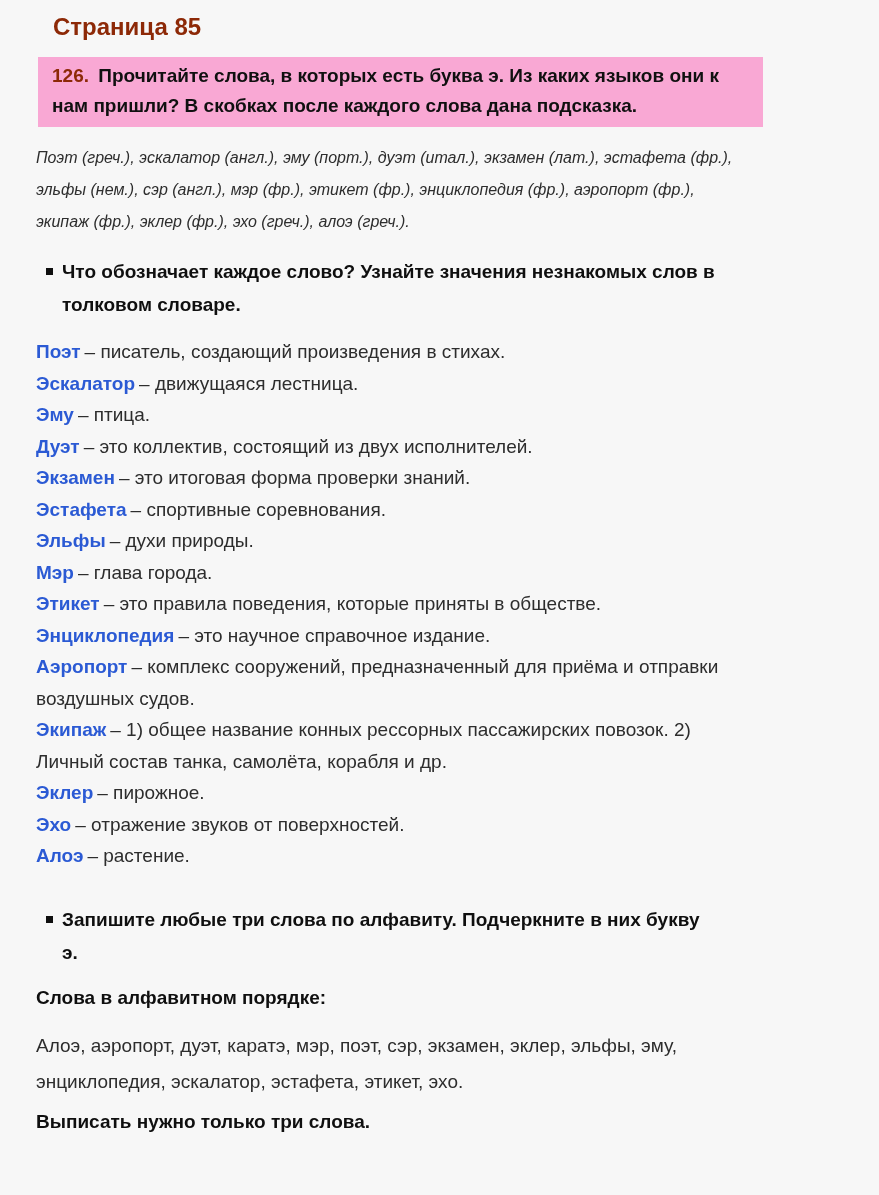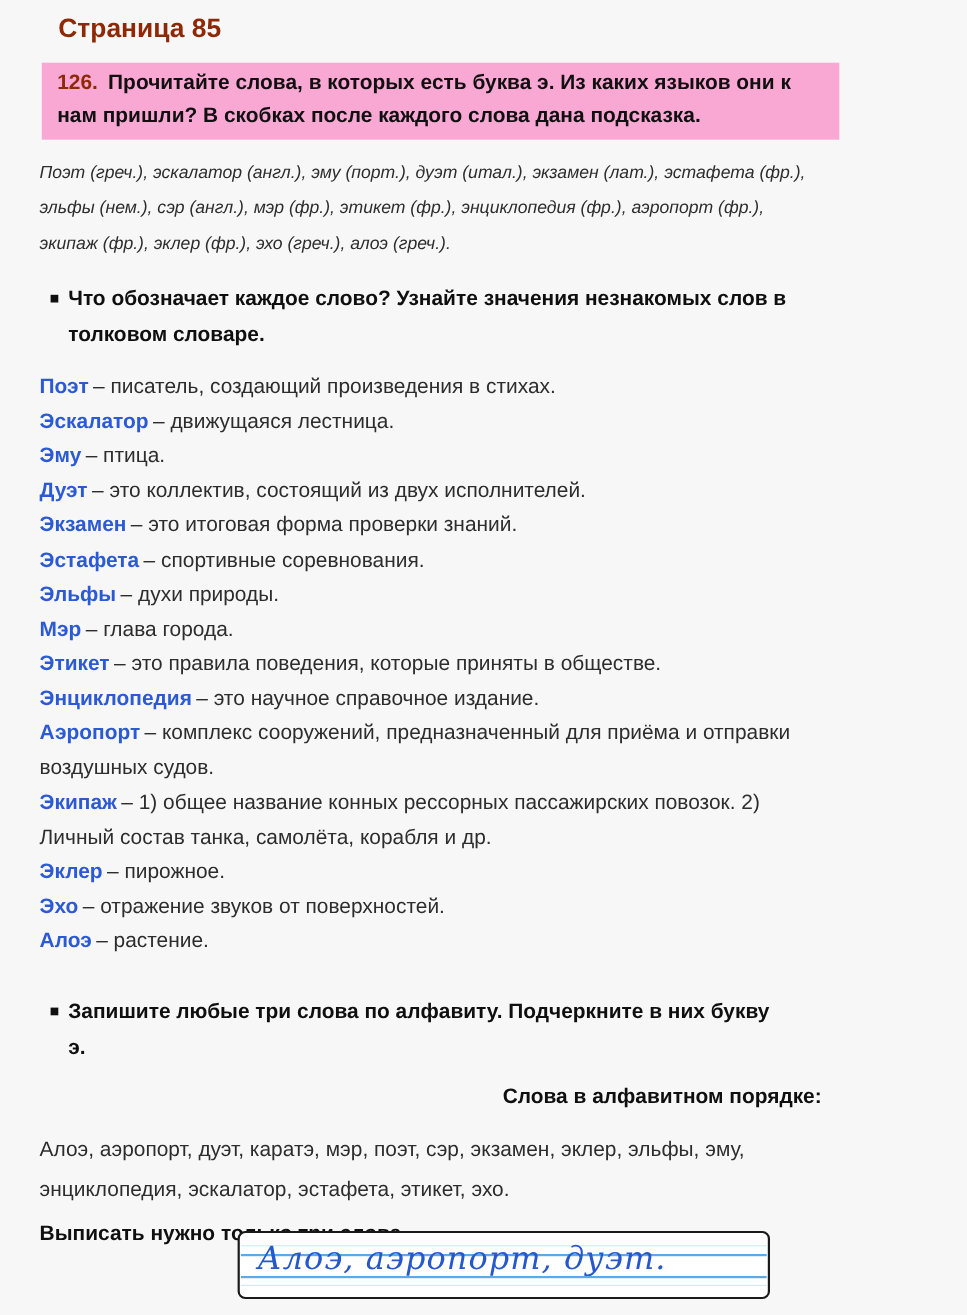--- a/index.html
+++ b/index.html
@@ -63,21 +63,20 @@
     color: #2d2d2d;
   }
   .dw { color: #2b5ad4; font-weight: bold; margin-right: 4px; text-align: right; }
   .bullet-second { margin-top: 31px; }
   .alpha-heading {
     margin: 16px 40px 0 8px;
     font-size: 19px;
     font-weight: bold;
     color: #0f0f0f;
     line-height: 26px;
-    text-align: right;
   }
   .alpha-words {
     margin: 17px 60px 0 8px;
     font-size: 19px;
     line-height: 36px;
     color: #2d2d2d;
   }
   .note {
     margin: 9px 40px 0 8px;
     font-size: 19px;
@@ -155,21 +154,14 @@
     <span class="bullet-marker"></span>
     <span>Запишите любые три слова по алфавиту. Подчеркните в них букву э.</span>
   </div>
 
   <div class="alpha-heading">Слова в алфавитном порядке:</div>
 
   <p class="alpha-words"><span>Алоэ, аэропорт, дуэт, каратэ, мэр, поэт, сэр, экзамен, эклер, эльфы, эму,</span><br><span>энциклопедия,  эскалатор, эстафета, этикет, эхо.</span></p>
 
   <div class="note">Выписать нужно только три слова.</div>
 
-  <div class="answer-box">
-    <div class="rule rule-light rl1"></div>
-    <div class="rule rule-strong rs1"></div>
-    <div class="rule rule-strong rs2"></div>
-    <div class="rule rule-light rl2"></div>
-    <div class="answer-text">Алоэ, аэропорт, дуэт.</div>
-  </div>
 
 </div>
 
 </body></html>

